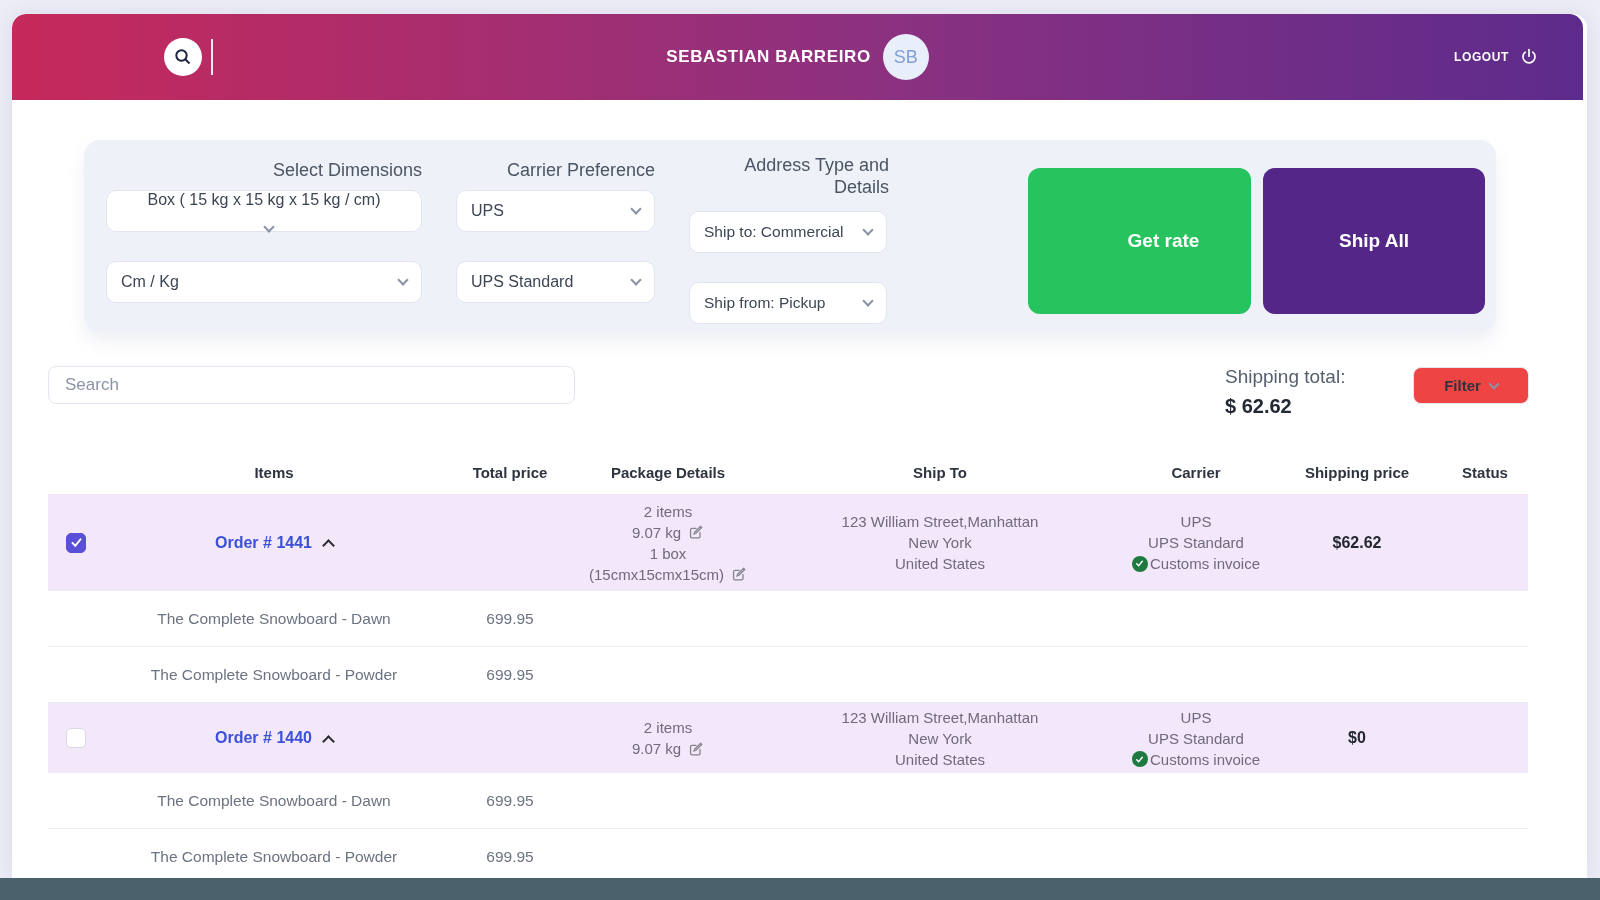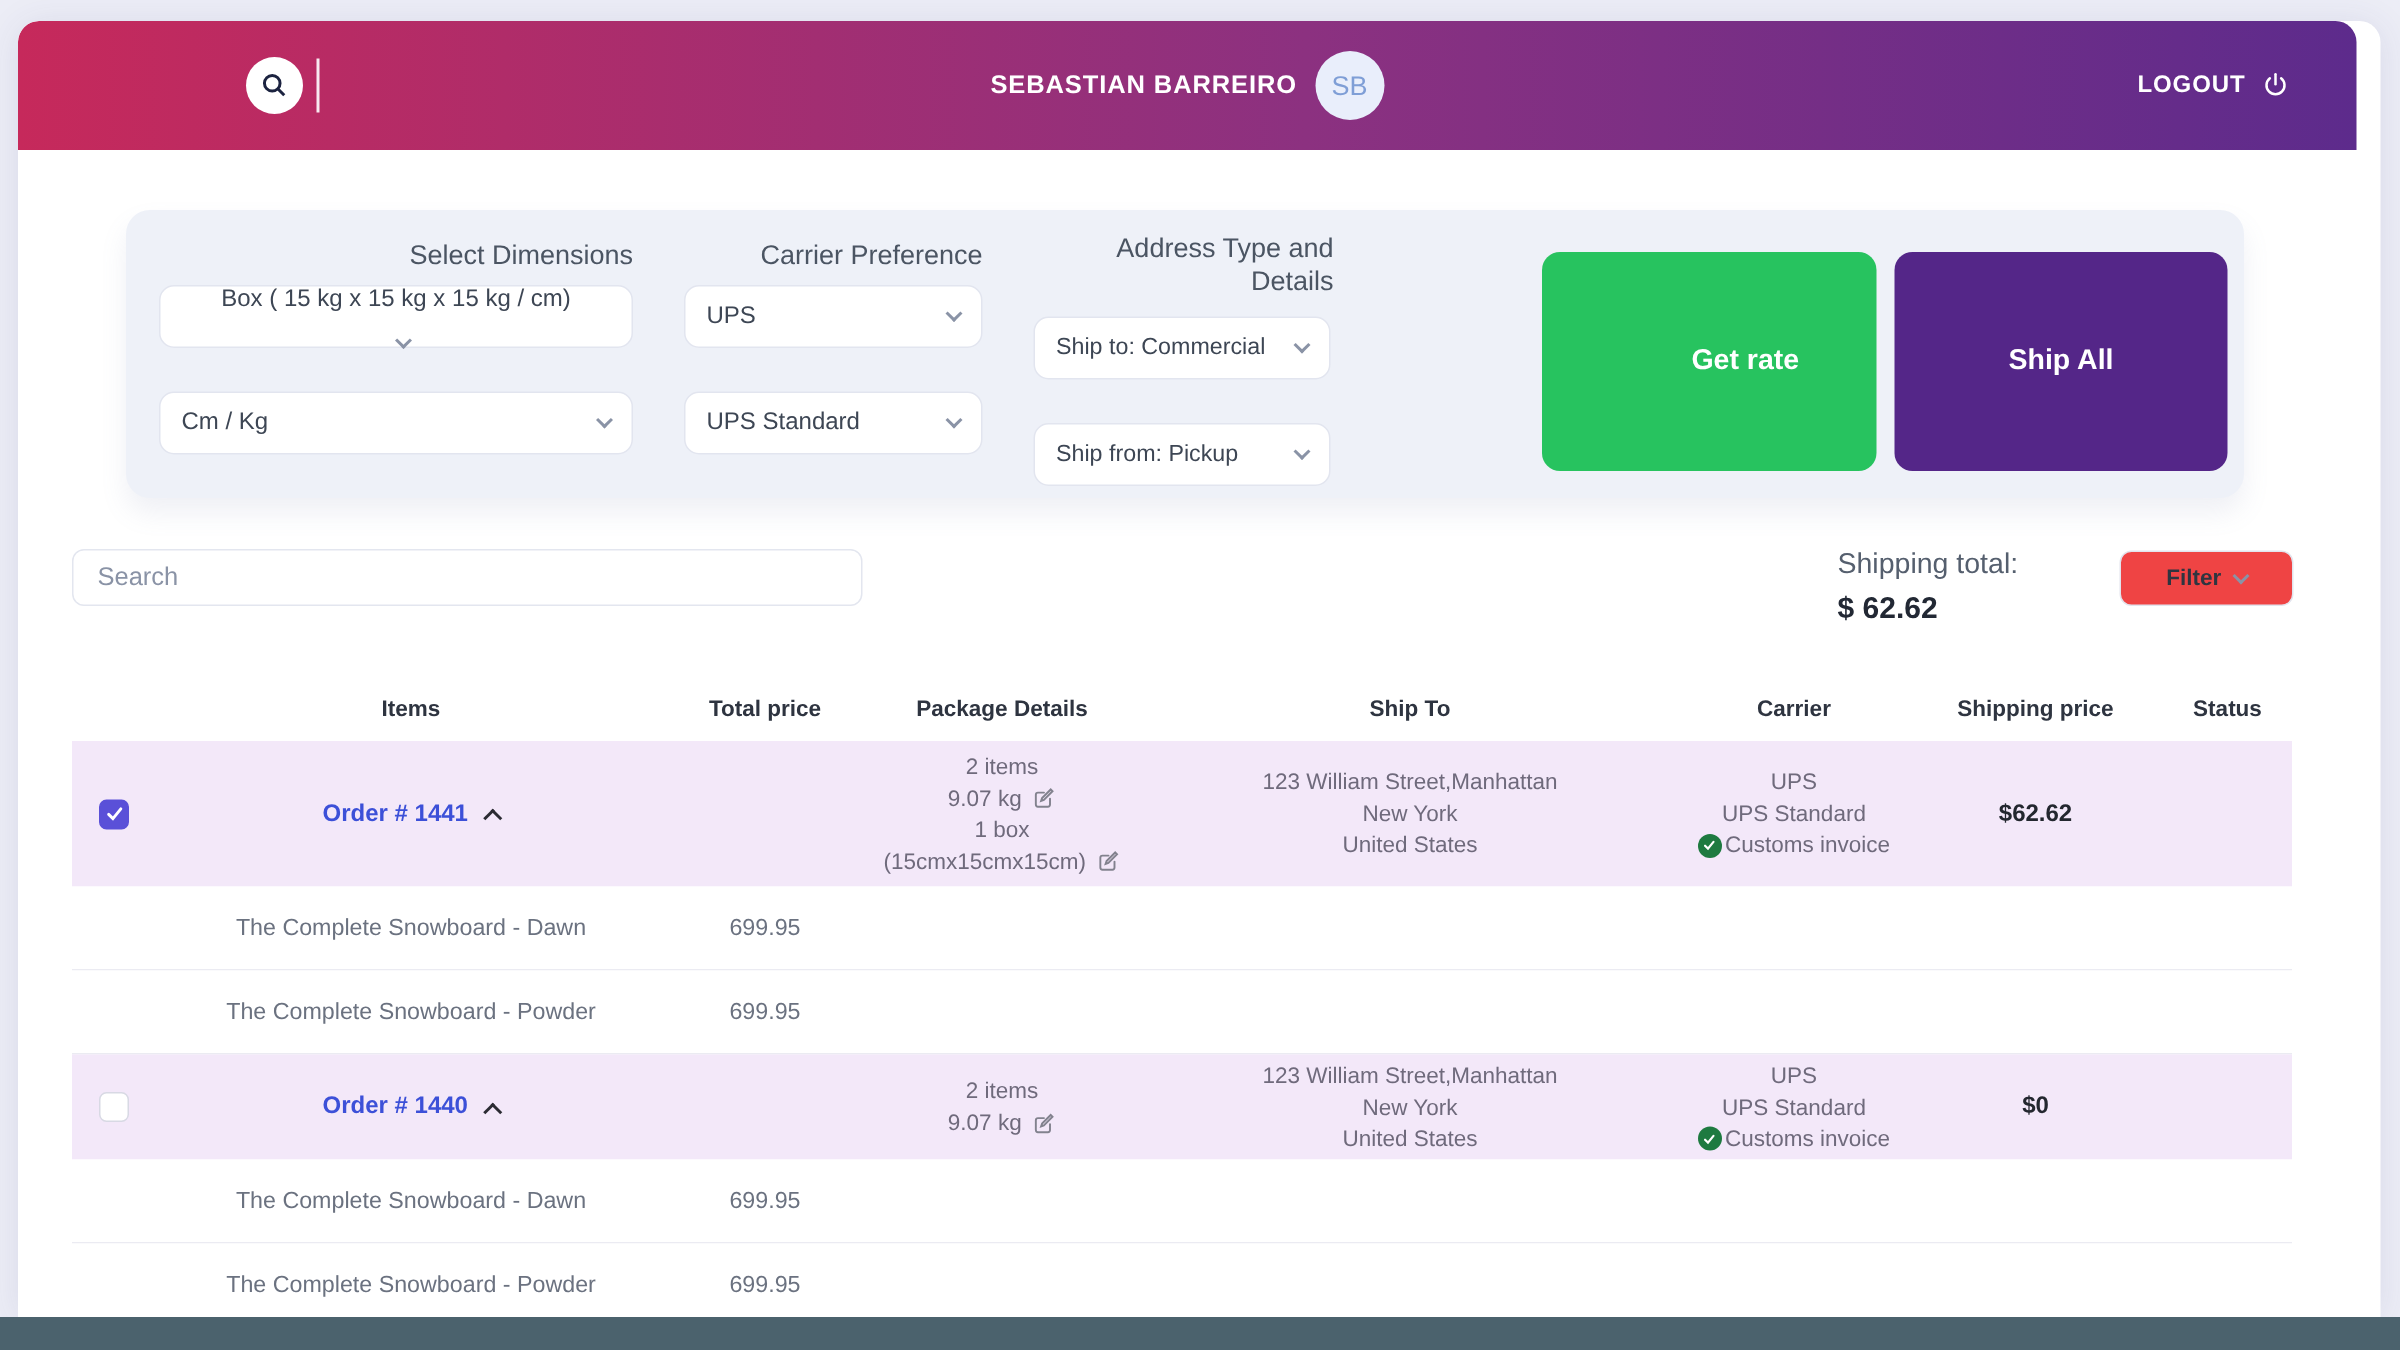--- a/index.html
+++ b/index.html
@@ -11,21 +11,21 @@
     color:#3d4654;
   }
   .app {
     position:absolute; left:12px; right:13px; top:14px; bottom:22px;
     background:#ffffff; border-radius:14px 14px 0 0;
     box-shadow:0 2px 24px rgba(60,60,120,.10);
     overflow:hidden;
   }
   
   .header {
-    position:absolute; left:0; right:16px; top:0; height:86px;
+    position:absolute; left:0; right:4px; top:0; height:86px;
     background:linear-gradient(90deg,#c6295b 0%,#8c3180 55%,#5d2b8c 100%);
     border-radius:14px 14px 0 0;
     display:flex; align-items:center;
   }
   .search-circle {
     position:absolute; left:152px; top:24px;
     width:38px; height:38px; border-radius:50%;
     background:#ffffff; border:none; cursor:pointer;
     display:flex; align-items:center; justify-content:center;
   }
@@ -44,21 +44,21 @@
   .avatar {
     width:46px; height:46px; border-radius:50%; background:#e9eefb;
     display:flex; align-items:center; justify-content:center;
     color:#7f9ed6; font-size:18px; pointer-events:auto;
   }
   .logout {
     position:absolute; right:44px; top:0; height:86px;
     display:flex; align-items:center; gap:10px;
     background:none; border:none; cursor:pointer;
   }
-  .logout-label { color:#ffffff; font-weight:bold; font-size:16px; letter-spacing:.6px; }
+  .logout-label { color:#ffffff; font-weight:bold; font-size:12px; letter-spacing:.6px; }
   
   .panel {
     position:absolute; left:72px; top:126px; width:1412px; height:192px;
     background:#eef1f8; border-radius:16px;
     box-shadow:0 10px 18px rgba(120,130,170,.12);
   }
   .panel-label {
     position:absolute; font-size:18px; color:#4b5563; text-align:right;
   }
   .select {

